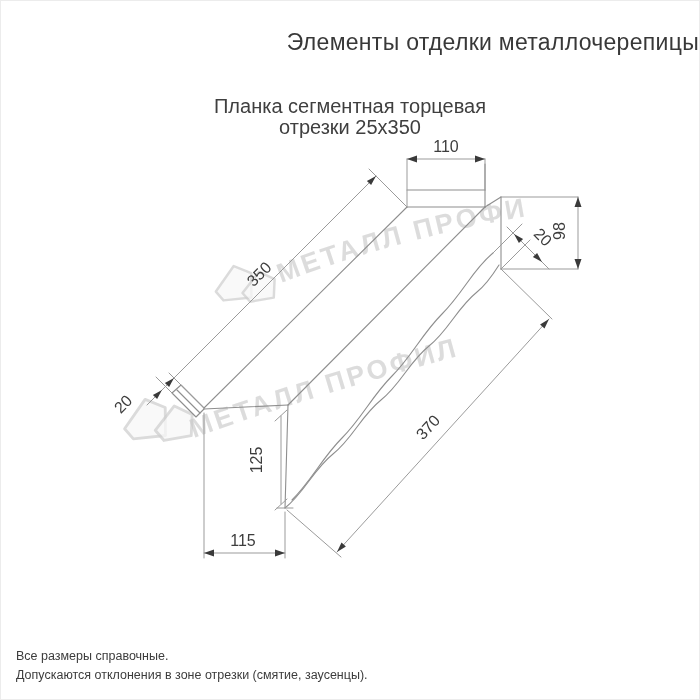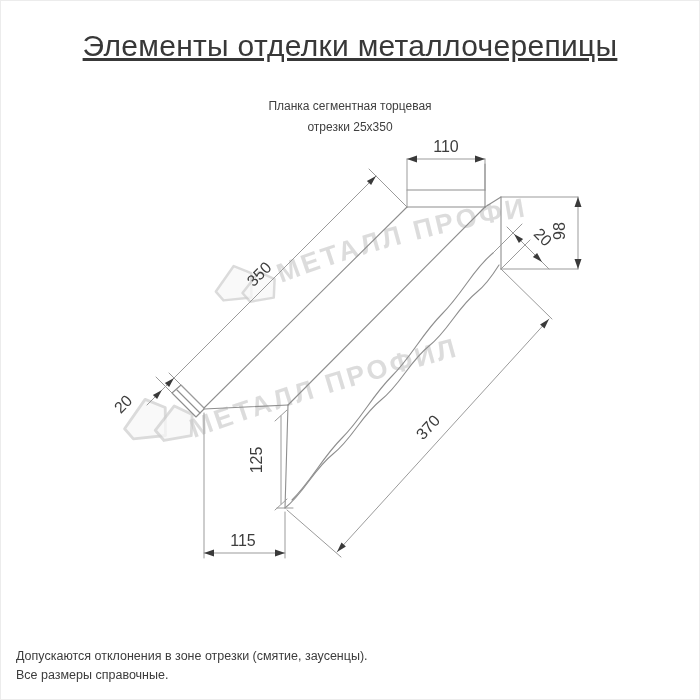--- a/index.html
+++ b/index.html
@@ -2,26 +2,26 @@
 <html><head>
 <meta charset="utf-8">
 <style>
   html,body{margin:0;padding:0;background:#ffffff;}
   #page{
     position:relative;width:700px;height:700px;background:#ffffff;
     font-family:"Liberation Sans", sans-serif;overflow:hidden;
     border:1px solid #ececec;box-sizing:border-box;
   }
   #title{
-    position:absolute;top:28px;left:0;width:100%;text-align:center;
-    font-size:30px;color:#383838;letter-spacing:.3px;text-decoration:underline;
+    position:absolute;top:28px;left:0;width:100%;text-align:right;
+    font-size:23px;color:#383838;letter-spacing:.3px;
   }
   #subtitle{
     position:absolute;top:95px;left:0;width:100%;text-align:center;
-    font-size:12px;line-height:21px;color:#3f3f3f;
+    font-size:20px;line-height:21px;color:#3f3f3f;
   }
   #drawing{position:absolute;left:0;top:0;width:700px;height:700px;}
   #footer{
     position:absolute;left:15px;top:646px;
     font-size:12.5px;line-height:19px;color:#3c3c3c;
   }
   svg text{font-family:"Liberation Sans", sans-serif;font-size:16px;fill:#3d3d3d;}
   .part{stroke:#8e8e8e;stroke-width:1.1;fill:none;stroke-linejoin:round;stroke-linecap:round;}
   .dim{stroke:#9b9b9b;stroke-width:1;fill:none;stroke-linecap:round;}
   .arrow{fill:#3a3a3a;stroke:none;}
@@ -150,17 +150,17 @@
       <path class="dim" d="M203,412 L203,557"></path>
       <path class="dim" d="M284,511 L284,557"></path>
       <path class="dim" d="M203,552 L284,552"></path>
       <polygon class="arrow" points="203,552 213,548.5 213,555.5"></polygon>
       <polygon class="arrow" points="284,552 274,548.5 274,555.5"></polygon>
       <text x="242" y="545" text-anchor="middle">115</text>
     </g>
   </svg>
 
   <div id="footer">
+    <div>Все размеры справочные.</div>
     <div>Допускаются отклонения в зоне отрезки (смятие, заусенцы).</div>
-    <div>Все размеры справочные.</div>
   </div>
 
 </div>
 
 </body></html>

